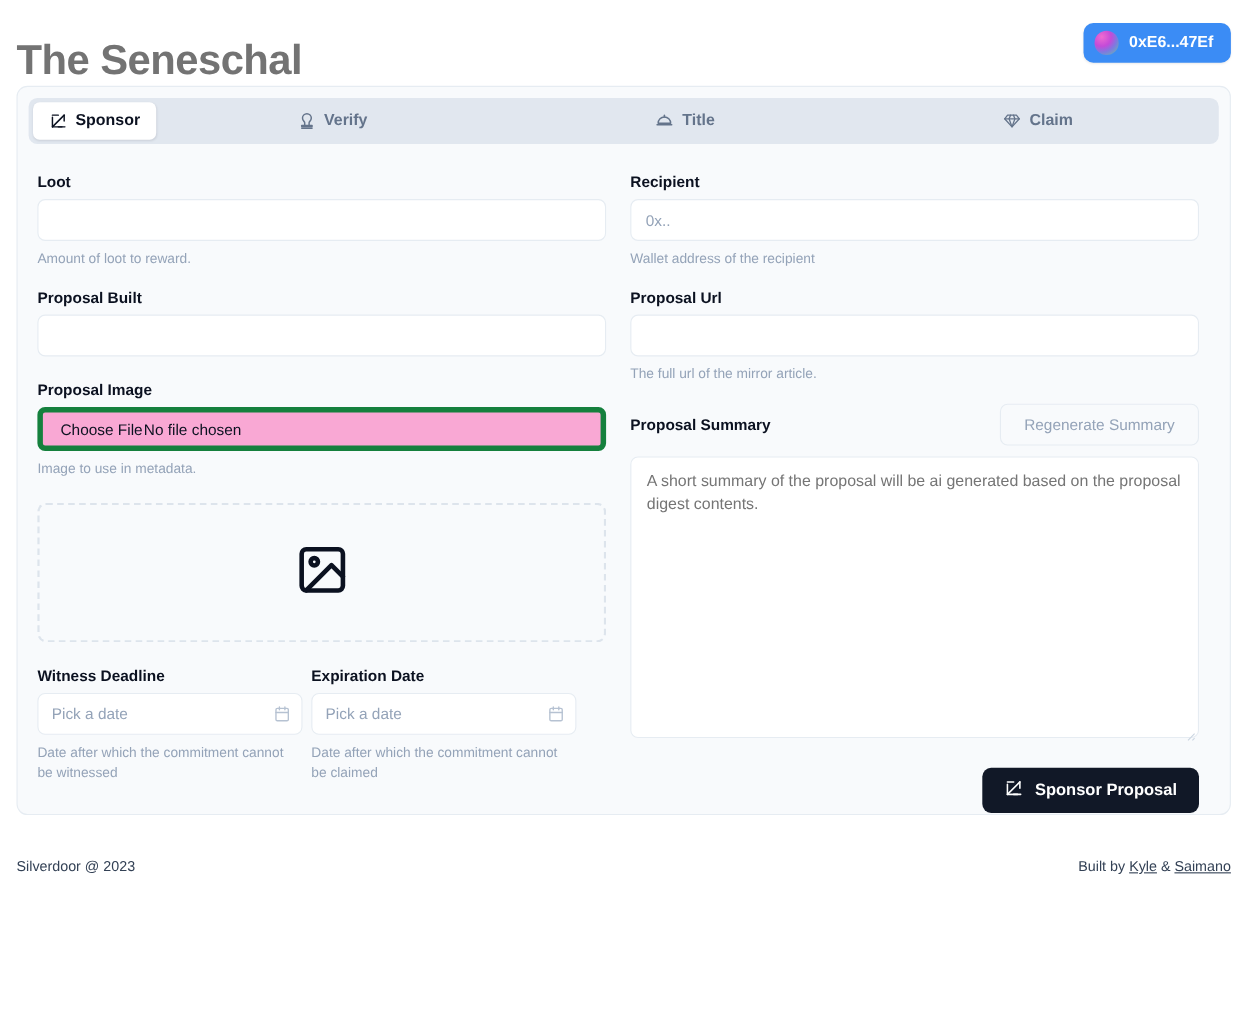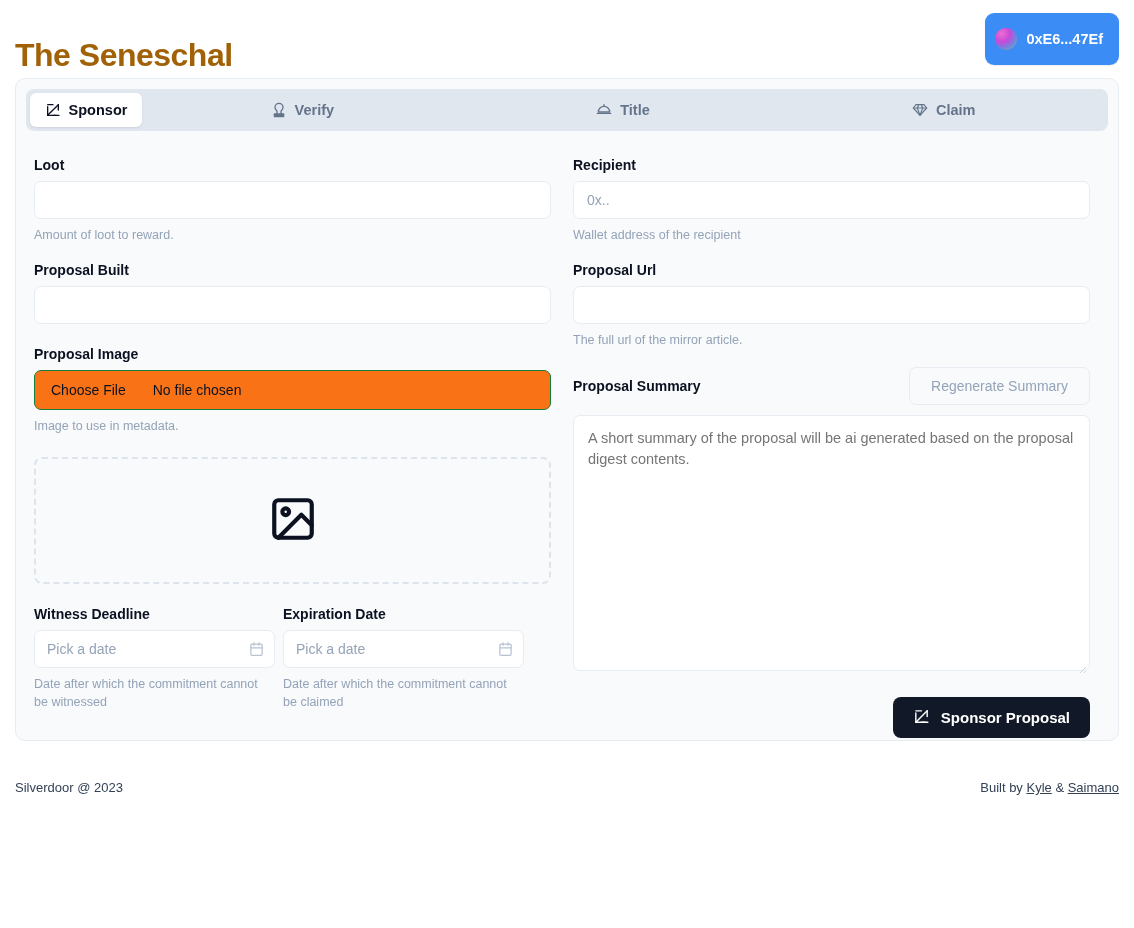--- a/index.html
+++ b/index.html
@@ -20,36 +20,36 @@
 
   
   .header {
     height: 78px;
     display: flex;
     align-items: center;
     justify-content: space-between;
     padding: 0 0 0 0;
   }
   .app-title {
-    font-size: 32px;
+    font-size: 38px;
     font-weight: 700;
     letter-spacing: -0.5px;
-    color: #a16207;
+    color: #737373;
     padding-left: 0px;
     margin-top: 32px;
   }
   .wallet-btn {
     display: flex;
     align-items: center;
     gap: 9px;
     background: #3b8cf5;
     border: none;
     border-radius: 9px;
     padding: 8px 16px 8px 10px;
-    height: 52px;
+    height: 36px;
     cursor: pointer;
     box-shadow: 0 1px 2px rgba(0,0,0,.08);
   }
   .wallet-avatar {
     width: 22px; height: 22px; border-radius: 50%;
     background: radial-gradient(circle at 30% 25%, #f06bd0 0%, #c44bd8 38%, #7d7ae0 62%, #5ec6a8 100%);
     flex: none;
   }
   .wallet-label {
     font-size: 14.5px;
@@ -139,26 +139,26 @@
     line-height: 1.45;
   }
   .field { margin-bottom: 0; }
   .gap-18 { height: 18px; }
   .gap-22 { height: 22px; }
 
   
   .file-input {
     width: 100%;
     height: 40px;
-    border: 1px solid #15803d;
+    border: 5px solid #15803d;
     border-radius: 7px;
-    background: #f97316;
-    display: flex;
-    align-items: center;
-    gap: 27px;
+    background: #f9a8d4;
+    display: flex;
+    align-items: center;
+    gap: 1px;
     padding: 0 16px;
     font-size: 14px;
     cursor: pointer;
   }
   .file-btn-text { color: #0b1120; font-weight: 400; }
   .file-name { color: #0b1120; }
 
   
   .dropzone {
     margin-top: 22px;

